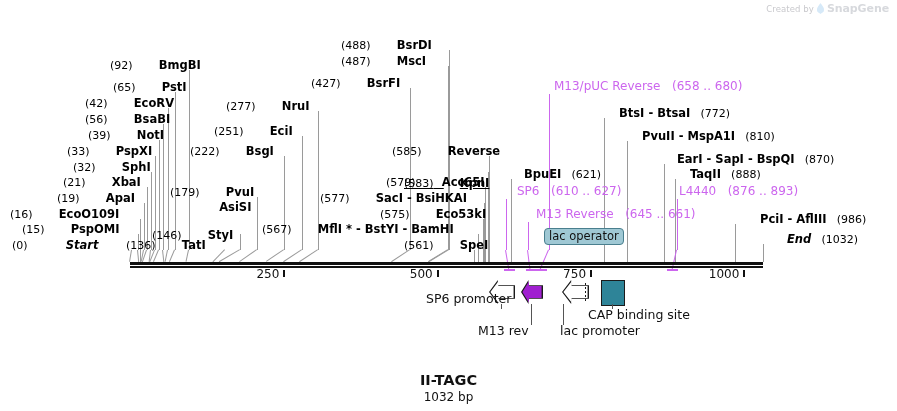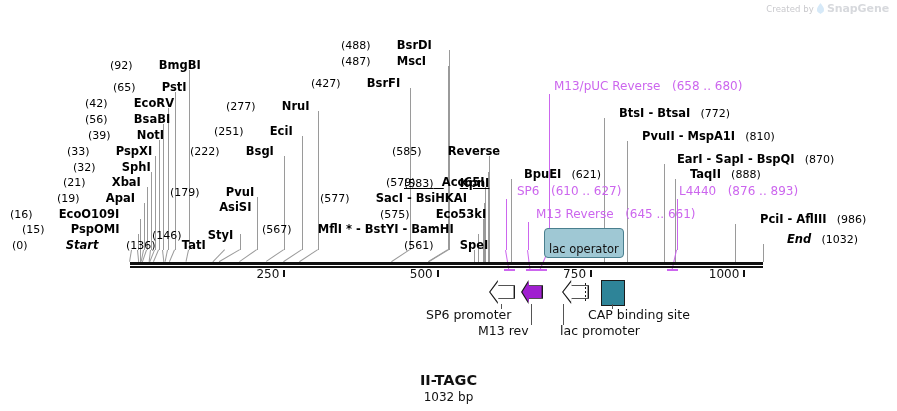--- a/index.html
+++ b/index.html
@@ -33,21 +33,21 @@
 
   
   #ruler{position:absolute;left:130px;top:262px;width:633px;height:6px;}
   #ruler .bar1{position:absolute;left:0;top:0;width:100%;height:3px;background:#111;}
   #ruler .bar2{position:absolute;left:0;top:4px;width:100%;height:2px;background:#111;}
   .tick{position:absolute;width:2px;height:7px;background:#111;top:270px;}
   .tlab{position:absolute;font-size:12px;color:#111;top:267px;text-align:right;}
   .ptick{position:absolute;height:2px;background:#cc66ee;top:269px;}
   .box{position:absolute;background:#2e8498;border:1.3px solid #1b1b1b;}
   .lacop{position:absolute;background:#9fc8d4;border:1px solid #4a7f8e;border-radius:4px;
-         font-size:11.5px;color:#111;padding:14px 4px 2px 4px;line-height:12px;white-space:nowrap;text-align:right;}
+         font-size:11.5px;color:#111;padding:1px 4px 2px 4px;line-height:12px;white-space:nowrap;text-align:right;}
   .flab{position:absolute;font-size:12.5px;color:#111;white-space:nowrap;}
   .fstem{position:absolute;width:1px;background:#555;}
 
   
   .title{position:absolute;width:100%;text-align:center;font-weight:bold;font-size:14.5px;color:#111;}
   .subtitle{position:absolute;width:100%;text-align:center;font-size:12px;color:#111;}
 </style>
 </head>
 <body>
 
@@ -186,21 +186,21 @@
       <div class="ptick" style="left:504.15697674418607px;width:10.42732558139528px;"></div>
       <div class="ptick" style="left:667.313953488372px;width:10.427325581395394px;"></div>
       <div class="ptick" style="left:525.625px;width:9.813953488372135px;"></div>
     </div>
 
   <div id="features">
       <div class="lacop" style="left: 544px; top: 228px;">lac operator</div>
       <div style="position:absolute;left:489px;top:280px;width:26px;height:24px;background:#1b1b1b;clip-path:polygon(0% 50%, 34% 0%, 34% 22%, 100% 22%, 100% 78%, 34% 78%, 34% 100%);"></div>
       <div style="position:absolute;left:490.4px;top:281.4px;width:23.2px;height:21.2px;background:#ffffff;clip-path:polygon(0% 50%, 34% 0%, 34% 22%, 100% 22%, 100% 78%, 34% 78%, 34% 100%);"></div>
       <div class="fstem" style="left:501px;top:304px;height:5px;"></div>
-      <div class="flab" style="left:426px;top:307px;">SP6 promoter</div>
+      <div class="flab" style="left:426px;top:291px;">SP6 promoter</div>
       <div style="position:absolute;left:521px;top:280px;width:22px;height:24px;background:#1b1b1b;clip-path:polygon(0% 50%, 34% 0%, 34% 22%, 100% 22%, 100% 78%, 34% 78%, 34% 100%);"></div>
       <div style="position:absolute;left:522.4px;top:281.4px;width:19.2px;height:21.2px;background:#a020d0;clip-path:polygon(0% 50%, 34% 0%, 34% 22%, 100% 22%, 100% 78%, 34% 78%, 34% 100%);"></div>
       <div class="fstem" style="left:531px;top:304px;height:21px;"></div>
       <div class="flab" style="left:478px;top:323px;">M13 rev</div>
       <div style="position:absolute;left:562px;top:280px;width:27px;height:24px;background:#1b1b1b;clip-path:polygon(0% 50%, 34% 0%, 34% 22%, 100% 22%, 100% 78%, 34% 78%, 34% 100%);"></div>
       <div style="position:absolute;left:563.4px;top:281.4px;width:24.2px;height:21.2px;background:#ffffff;clip-path:polygon(0% 50%, 34% 0%, 34% 22%, 100% 22%, 100% 78%, 34% 78%, 34% 100%);"></div>
       <div style="position:absolute;left:585px;top:283px;width:1px;height:18px;background:repeating-linear-gradient(to bottom,#1b1b1b 0 2px,transparent 2px 4px);"></div>
       <div class="fstem" style="left:563px;top:304px;height:21px;"></div>
       <div class="flab" style="left:560px;top:323px;">lac promoter</div>
       <div class="box" style="left:601px;top:280px;width:22px;height:24px;"></div>

